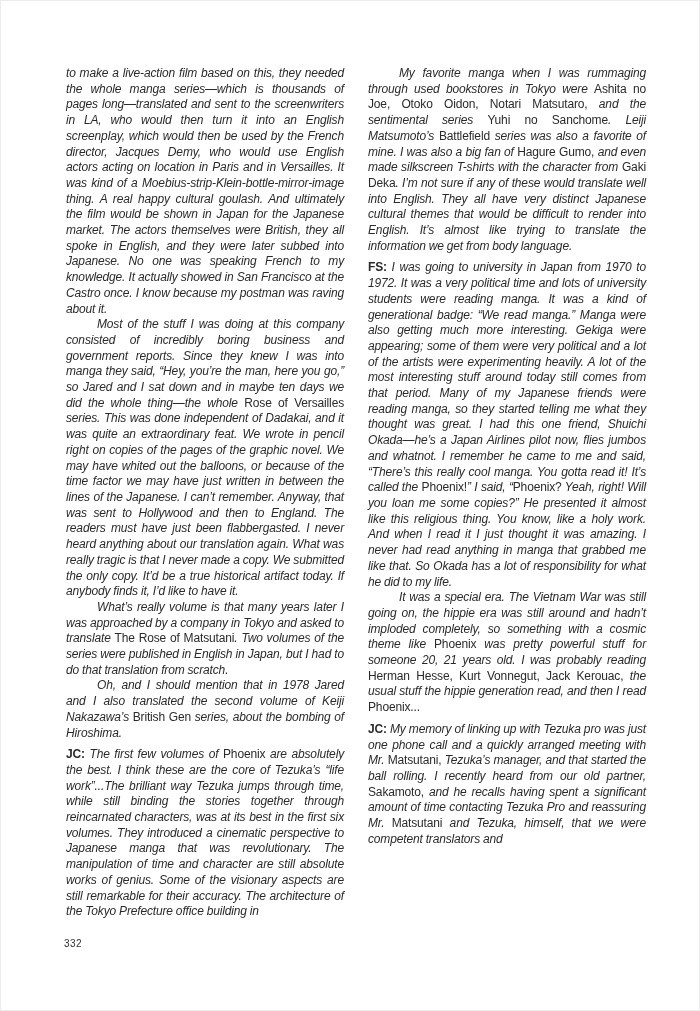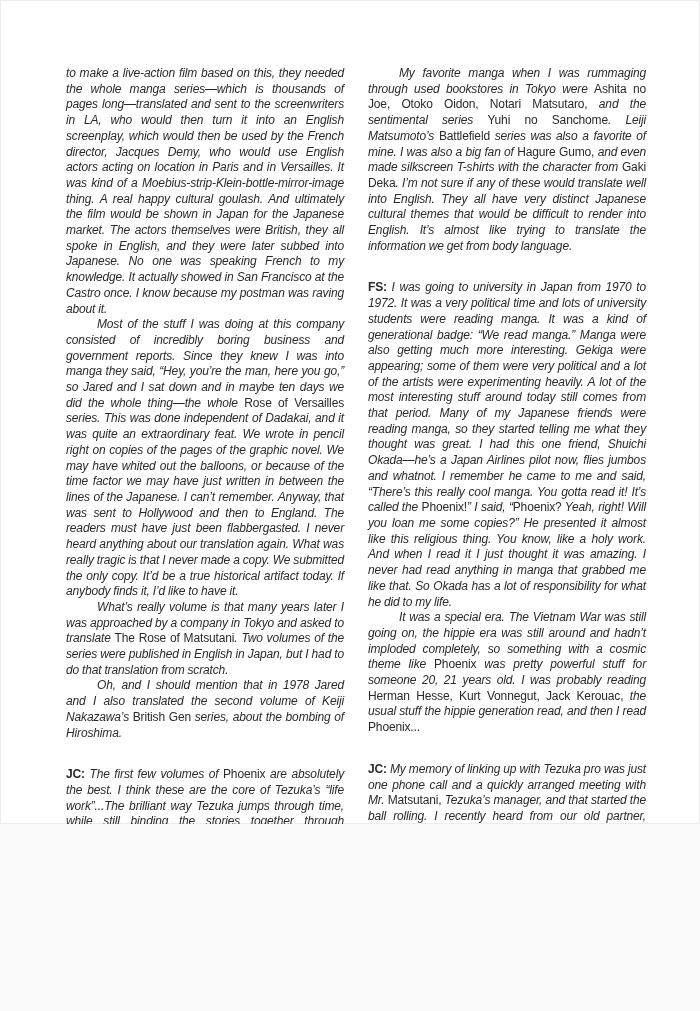--- a/index.html
+++ b/index.html
@@ -3,21 +3,21 @@
 <meta charset="utf-8">
 <style>
   html, body {
     margin: 0;
     padding: 0;
     background: #fafafa;
   }
   .page {
     position: relative;
     width: 700px;
-    height: 824px;
+    height: 1011px;
     background: #ffffff;
     outline: 1px solid #ececec;
     outline-offset: -1px;
     font-family: "Liberation Sans", "DejaVu Sans", sans-serif;
     color: #2a2a2a;
     overflow: hidden;
   }
   .col {
     position: absolute;
     top: 66px;
@@ -29,21 +29,21 @@
     margin: 0;
     font-size: 12px;
     line-height: 15.7px;
     font-style: italic;
     font-weight: 500;
     text-align: justify;
     letter-spacing: -0.15px;
     word-spacing: -0.2px;
   }
   p.para.indent { text-indent: 31px; }
-  p.para.spaced { margin-top: 26px; }
+  p.para.spaced { margin-top: 6px; }
   .seg-i { font-style: italic; }
   .seg-r { font-style: normal; }
   .seg-b { font-style: normal; font-weight: 700; }
   .page-number {
     position: absolute;
     left: 64px;
     top: 938px;
     font-style: normal;
     font-size: 10px;
     letter-spacing: 0.5px;

